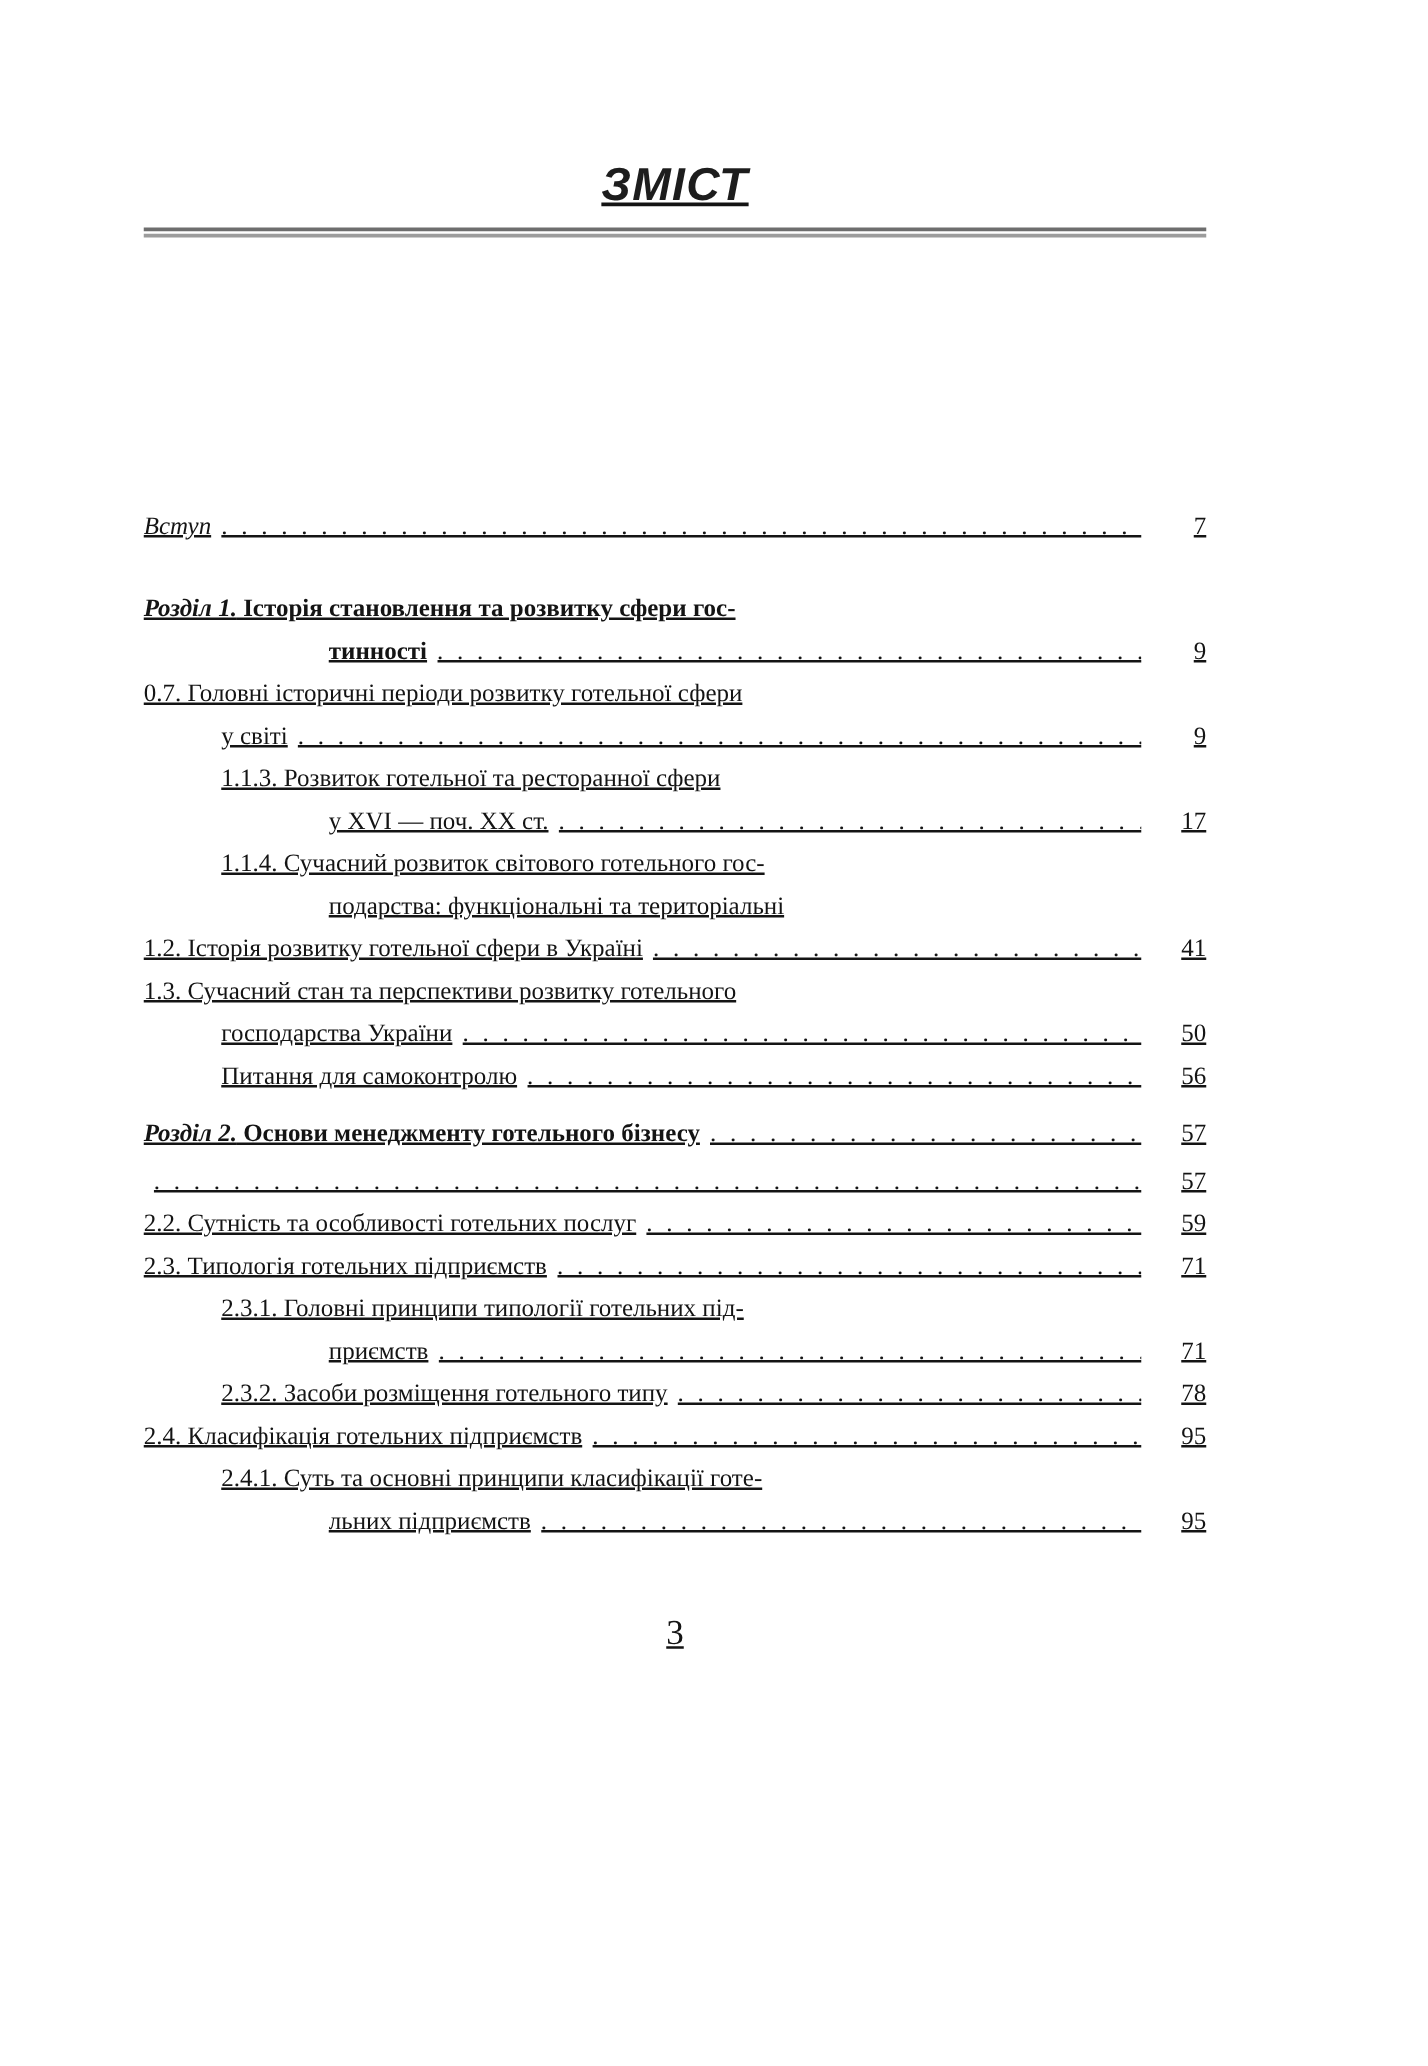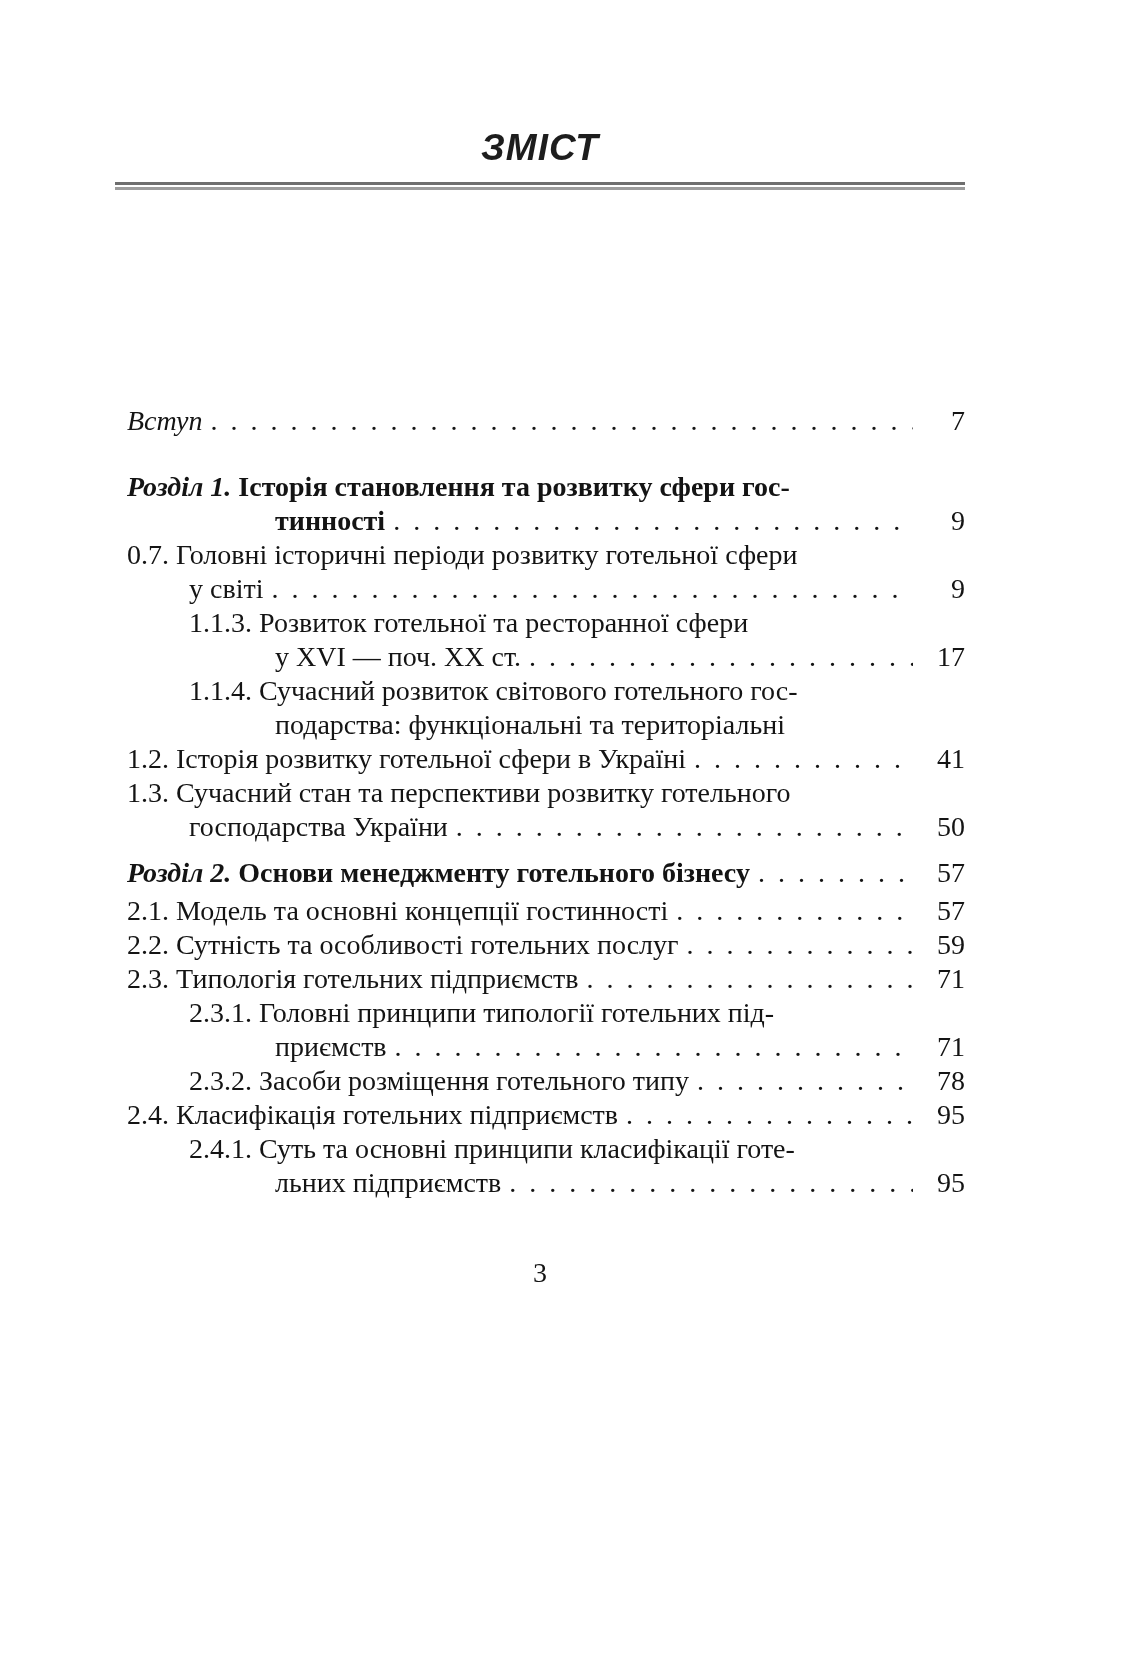--- a/index.html
+++ b/index.html
@@ -5,20 +5,21 @@
   * { margin: 0; padding: 0; box-sizing: border-box; }
   html, body { background: #ffffff; }
   .page {
     position: relative;
     width: 1142px;
     height: 1653px;
     background: #ffffff;
     color: #141414;
     font-family: "Liberation Serif", "DejaVu Serif", serif;
     overflow: hidden;
+    text-decoration: underline;
   }
   .content { padding: 0 177px 0 115px; }
 
   .doc-title {
     padding-top: 126px;
     text-align: center;
     font-family: "Liberation Sans", "DejaVu Sans", sans-serif;
     font-weight: bold;
     font-style: italic;
     font-size: 37px;
@@ -26,23 +27,22 @@
     letter-spacing: 1px;
     color: #1d1d1d;
   }
 
   .double-rule { margin-top: 12px; }
   .double-rule .r1 { height: 3px; background: #6e6e6e; }
   .double-rule .r2 { height: 3px; background: #9c9c9c; margin-top: 2px; }
 
   .toc {
     margin-top: 214px;
-    font-size: 28px;
+    font-size: 20px;
     line-height: 34px;
-    margin-left: 12px;
   }
   .entry.gap-large { margin-top: 32px; }
   .entry.gap-small { margin-top: 12px; margin-bottom: 4px; }
 
   .line { white-space: nowrap; }
   .line.last { display: flex; align-items: baseline; }
   .ind0 { padding-left: 0; }
   .ind1 { padding-left: 62px; }
   .ind2 { padding-left: 148px; }
 
@@ -130,30 +130,36 @@
           </div>
         </div>
         <div class="entry">
           <div class="line ind0"><span class="txt"><span>1.3. Сучасний стан та перспективи розвитку готельного</span></span></div>
           <div class="line ind1 last">
             <span class="txt"><span>господарства України</span></span>
             <span class="leader"></span>
             <span class="pg">50</span>
           </div>
         </div>
+        <div class="entry">
+          <div class="line ind1 last">
+            <span class="txt"><span>Питання для самоконтролю</span></span>
+            <span class="leader"></span>
+            <span class="pg">56</span>
+          </div>
+        </div>
         <div class="entry gap-small">
           <div class="line ind0 last">
             <span class="txt"><span class="bi">Розділ 2.</span><span class="b"> Основи менеджменту готельного бізнесу</span></span>
             <span class="leader"></span>
             <span class="pg">57</span>
           </div>
         </div>
         <div class="entry">
           <div class="line ind0 last">
-            <span class="txt"><span>2.1. Модель та основні концепції гостинності</span></span>
             <span class="leader"></span>
             <span class="pg">57</span>
           </div>
         </div>
         <div class="entry">
           <div class="line ind0 last">
             <span class="txt"><span>2.2. Сутність та особливості готельних послуг</span></span>
             <span class="leader"></span>
             <span class="pg">59</span>
           </div>

